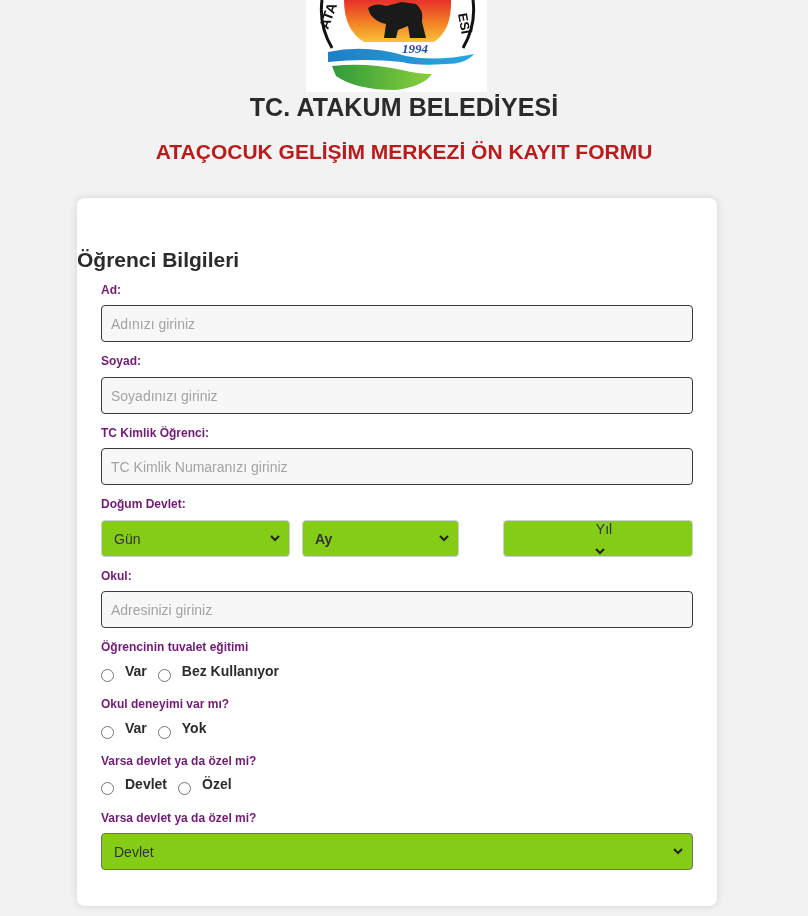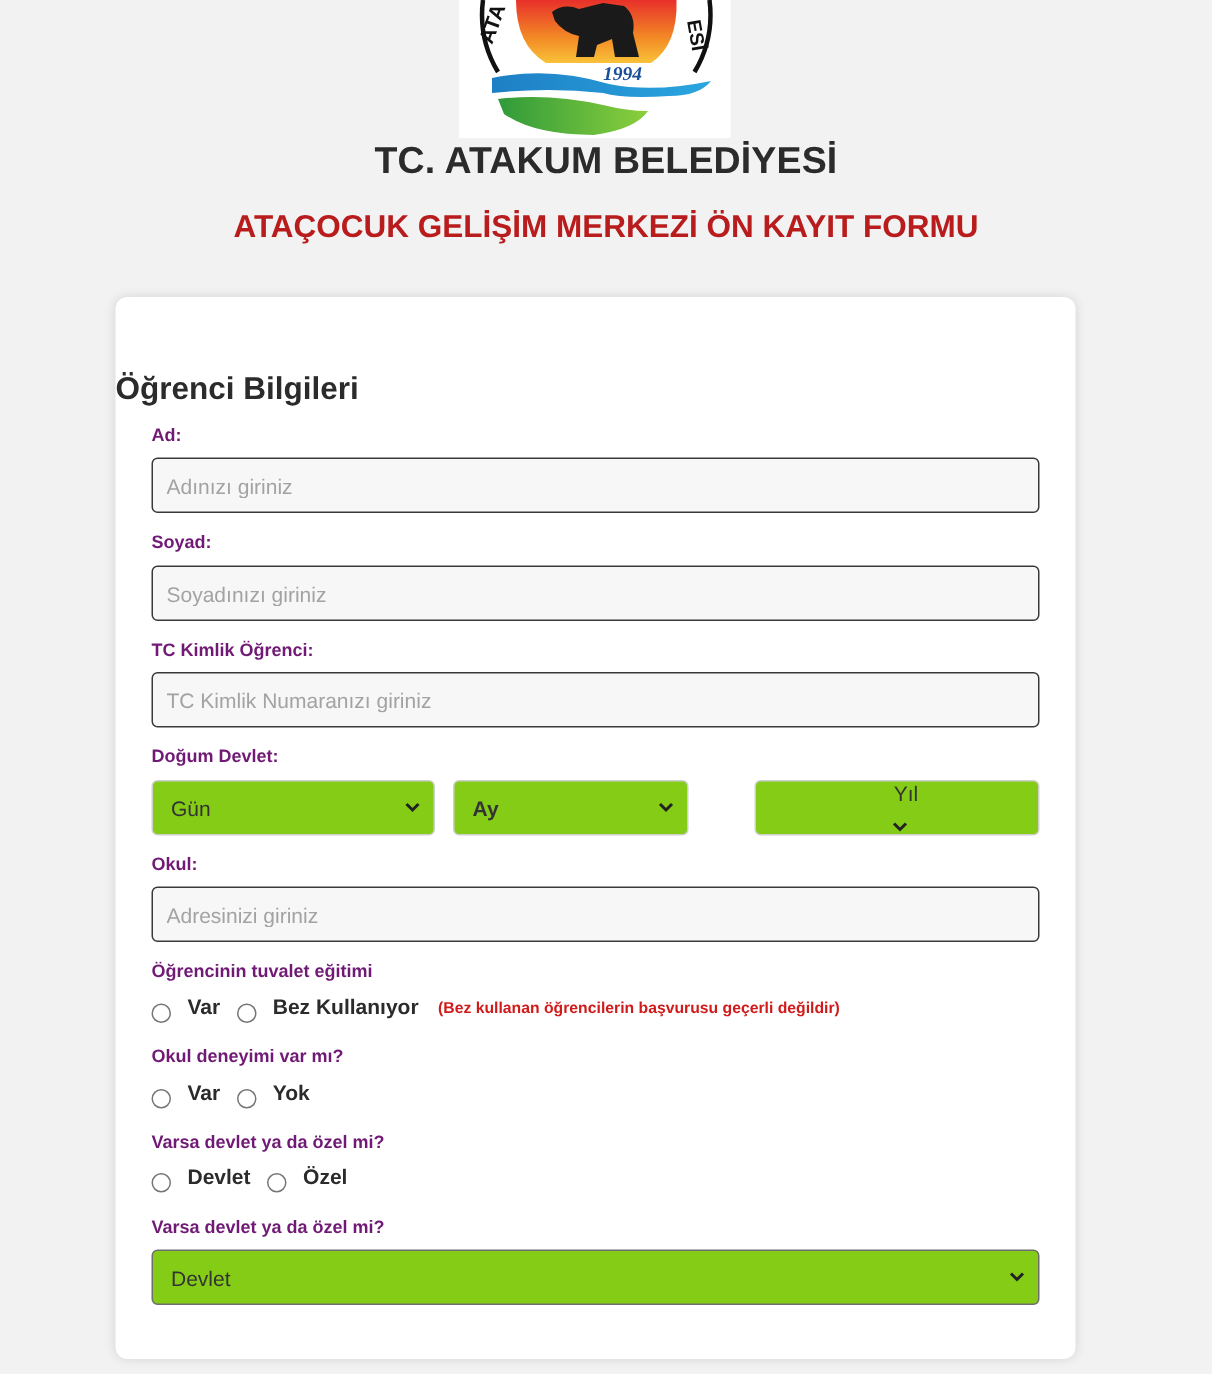--- a/index.html
+++ b/index.html
@@ -213,21 +213,20 @@
 
     <div class="label" style="top:371px;">Okul:</div>
     <input class="text-input" style="top: 393px;" type="text" placeholder="Adresinizi giriniz">
 
     <div class="label" style="top:442px;">Öğrencinin tuvalet eğitimi</div>
     <div class="radio-row" style="top:465px;">
       <span class="radio"></span>
       <span class="radio-label">Var</span>
       <span class="radio"></span>
       <span class="radio-label">Bez Kullanıyor</span>
-      <span class="warn">(Bez kullanan öğrencilerin başvurusu geçerli değildir)</span>
     </div>
 
     <div class="label" style="top:499px;">Okul deneyimi var mı?</div>
     <div class="radio-row" style="top:522px;">
       <span class="radio"></span>
       <span class="radio-label">Var</span>
       <span class="radio"></span>
       <span class="radio-label">Yok</span>
     </div>
 

